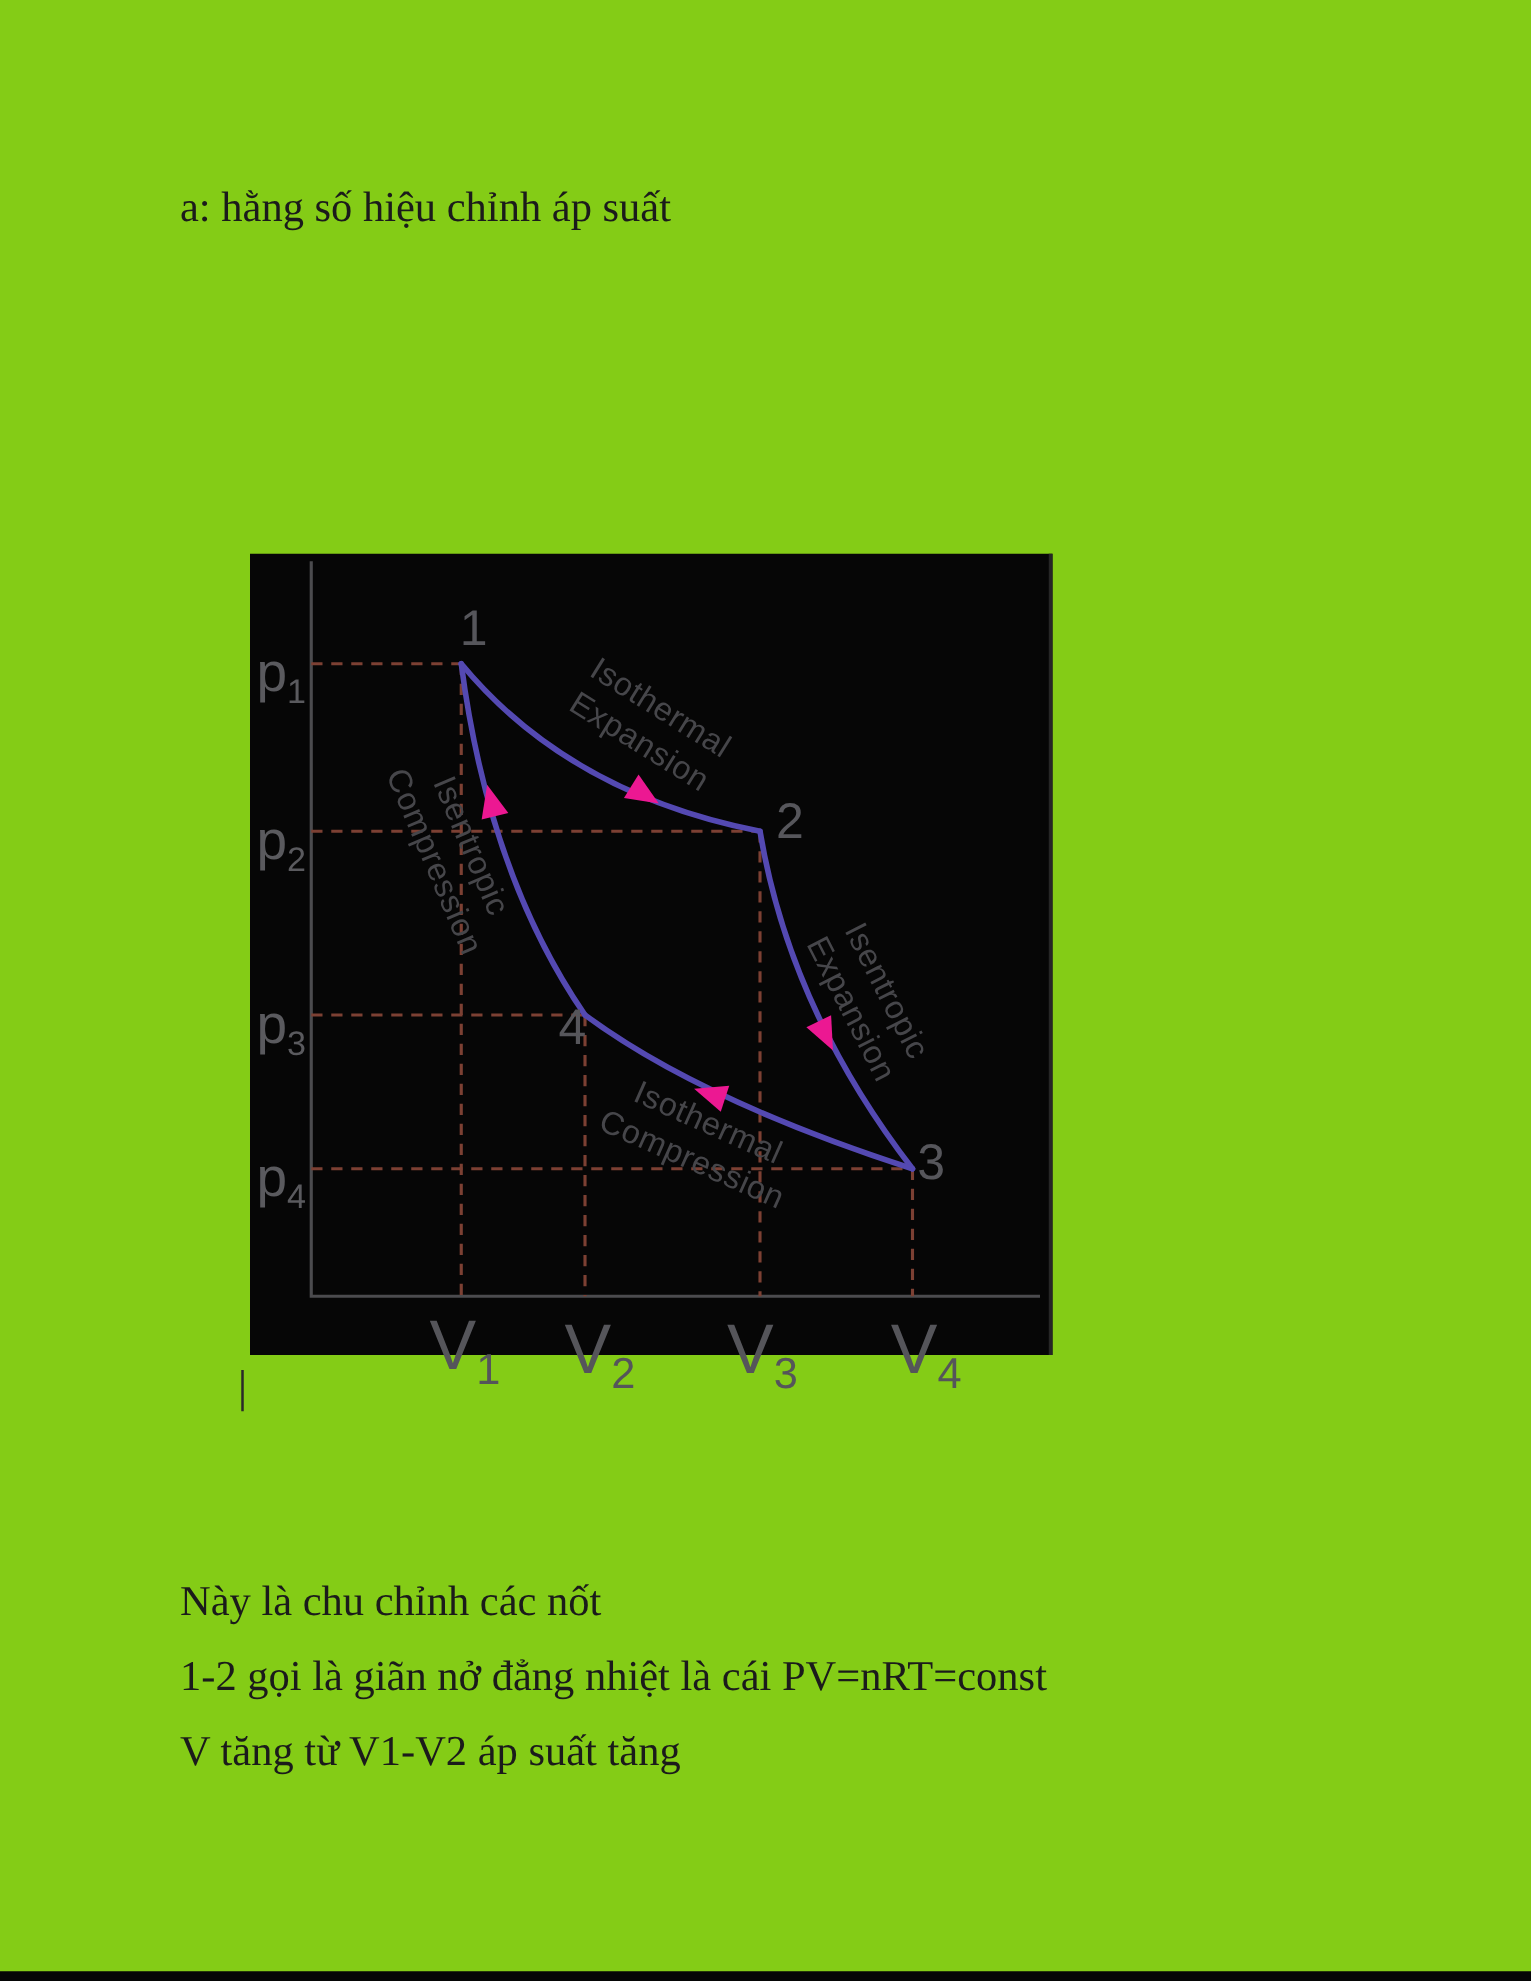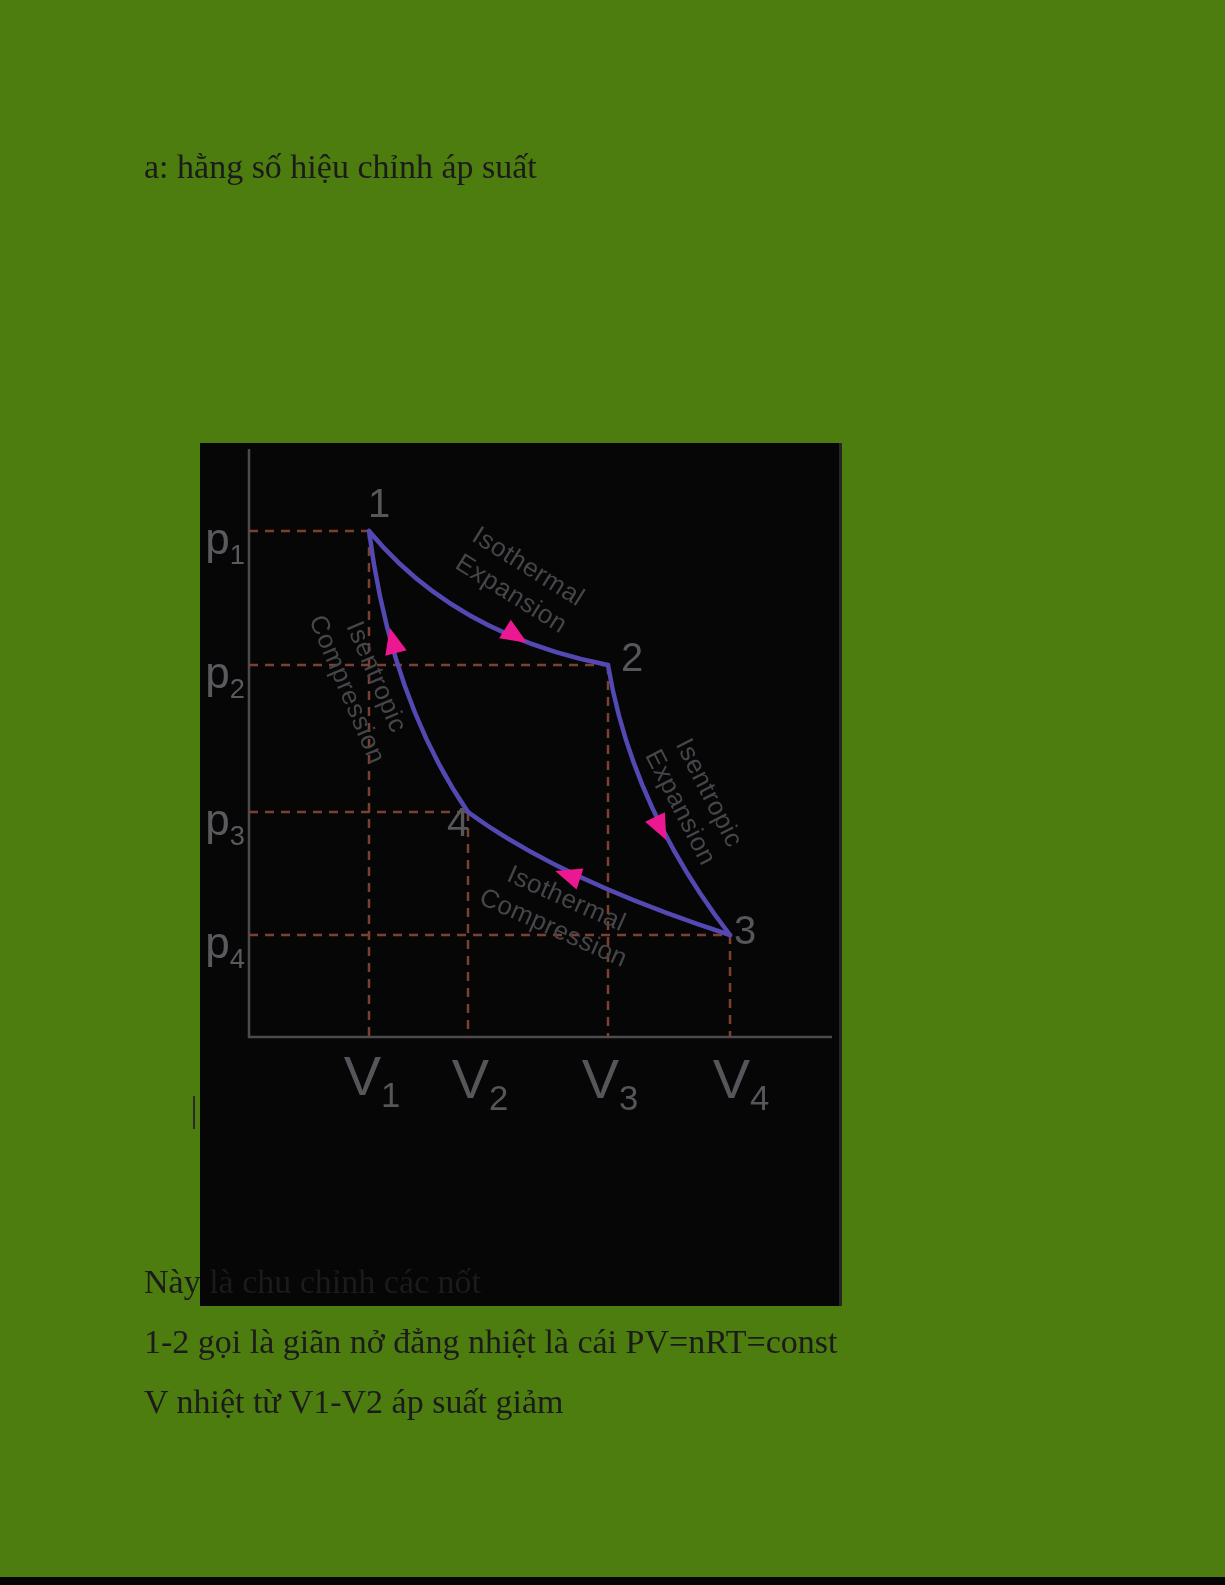--- a/index.html
+++ b/index.html
@@ -1,38 +1,38 @@
 <!DOCTYPE html>
 <html><head>
 <meta charset="utf-8">
 <style>
   html,body{margin:0;padding:0;background:#ffffff;}
   .page{
     position:relative;
     width:1225px;height:1585px;
-    background:#4d7c0f;
+    background:#84cc16;
     font-family:"Liberation Serif", serif;
     color:#1b1b1b;
     overflow:hidden;
   }
   .line{
     position:absolute;left:144px;margin:0;
     font-size:34px;line-height:62px;white-space:pre;
   }
   .top-a{top:136px;}
   .top-b{top:198px;}
   .heading{top:382px;}
   .bot-1{top:1252px;line-height:60px;}
   .bot-2{top:1312px;line-height:60px;}
   .bot-3{top:1372px;line-height:60px;}
 
   
   .figure{
     position:absolute;left:200px;top:443px;margin:0;
-    width:642px;height:863px;
+    width:642px;height:641px;
     background:#060606;
     border-right:3px solid #262626;
     box-sizing:border-box;
     font-family:"Liberation Sans", sans-serif;
   }
   .figure svg{position:absolute;left:0;top:0;}
 
   .plabel{
     position:absolute;transform:translate(-50%,-50%);
     color:#5a5a5e;font-size:44px;line-height:1;
@@ -131,16 +131,16 @@
     <span class="proc" style="left:360px;top:470px;--rot:24deg">
       <span>Isothermal</span>
       <span>Compression</span>
     </span>
   </figure>
 
   <span class="cursor"></span>
 
   <p class="line bot-1">Này là chu chỉnh các nốt</p>
   <p class="line bot-2">1-2 gọi là giãn nở đẳng nhiệt là cái PV=nRT=const</p>
-  <p class="line bot-3">V nhiệt từ V1-V2 áp suất giảm</p>
+  <p class="line bot-3">V tăng từ V1-V2 áp suất tăng</p>
 
   <div class="bottom-bar"></div>
 </div>
 
 </body></html>

